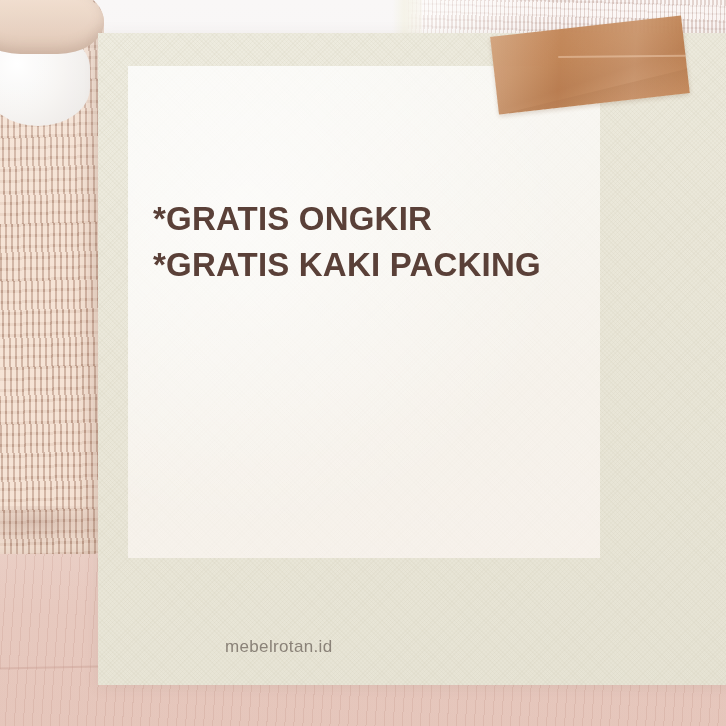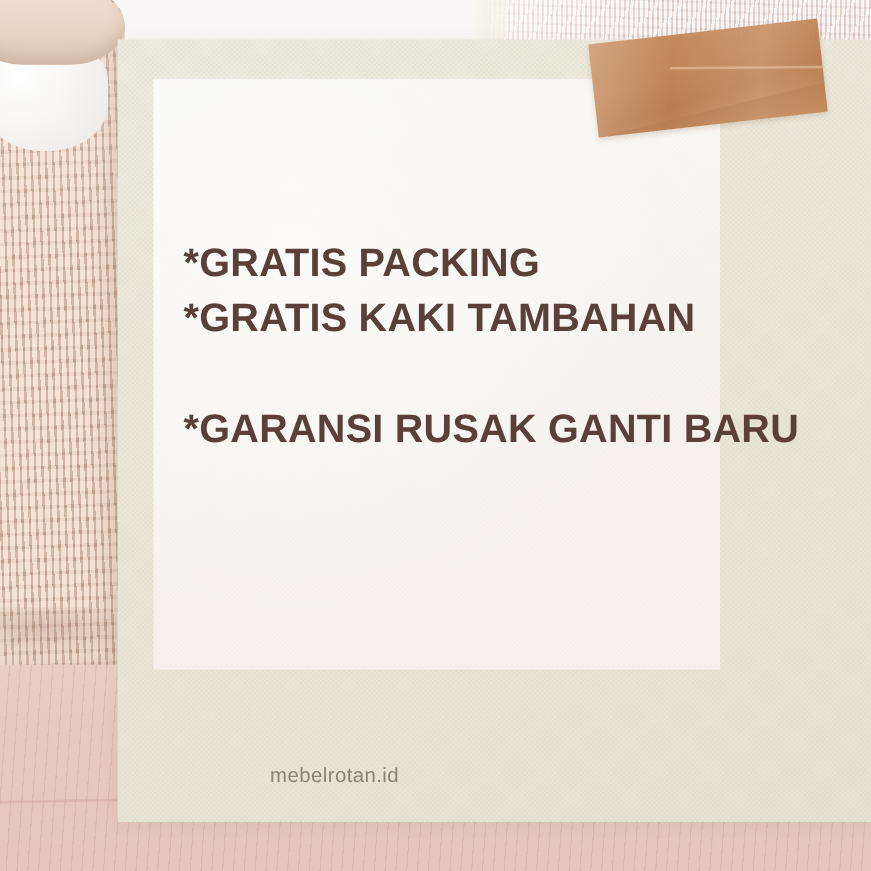--- a/index.html
+++ b/index.html
@@ -212,24 +212,23 @@
   <div class="card">
 
     <div class="photo">
       <div class="photo-glow"></div>
     </div>
 
     <div class="watermark">mebelrotan.id</div>
   </div>
 
   <div class="lines">
-    <span class="ln">*GRATIS PACKING</span>
-    <span class="ln">*GRATIS KAKI TAMBAHAN</span>
+    <span class="ln">*GRATIS ONGKIR</span>
+    <span class="ln">*GRATIS KAKI PACKING</span>
     <span class="spacer"></span>
-    <span class="ln">*GARANSI RUSAK GANTI BARU</span>
   </div>
 
   <div class="tape">
     <div class="tape-sheen"></div>
     <div class="tape-fold"></div>
     <div class="tape-crease"></div>
   </div>
 
 </div>
 

